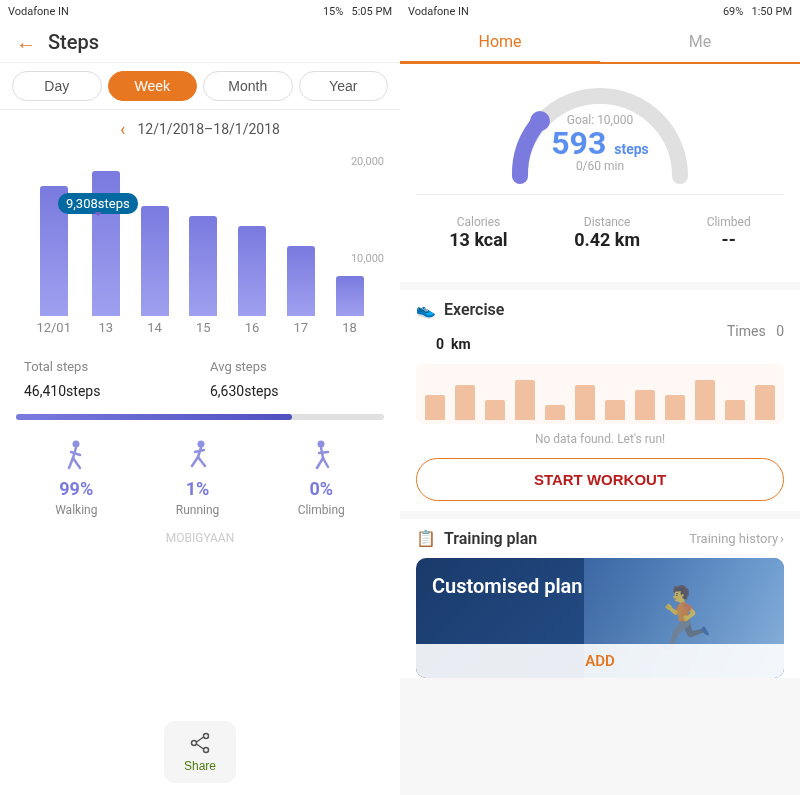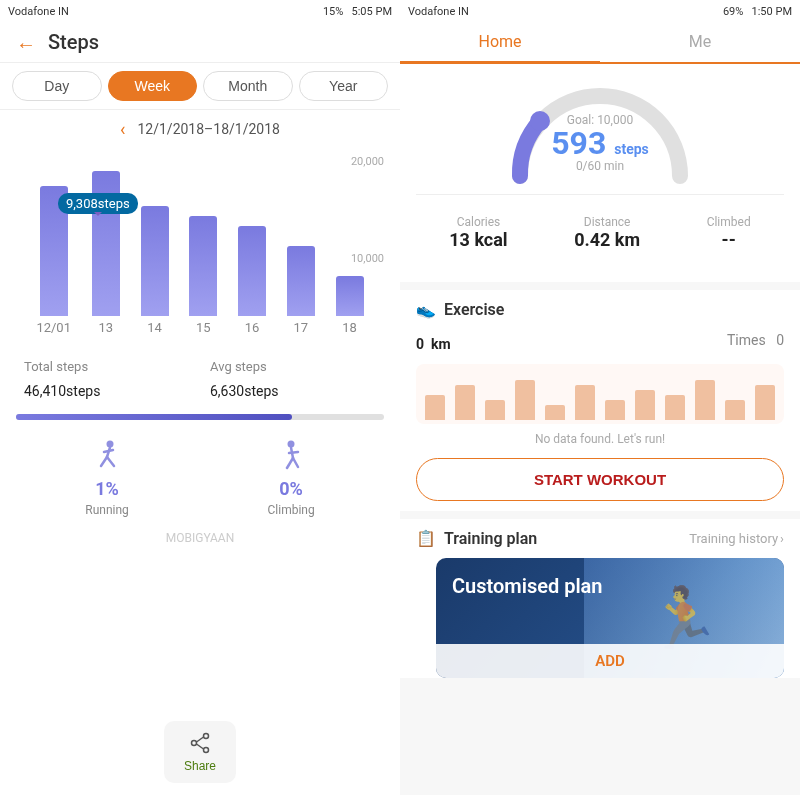--- a/index.html
+++ b/index.html
@@ -394,22 +394,23 @@
 
     .exercise-title {
       font-size: 16px;
       font-weight: 600;
       color: #333;
     }
 
     .exercise-stats {
       display: flex;
       justify-content: space-between;
-      align-items: center;
+      align-items: flex-start;
       margin-bottom: 8px;
+      margin-left: 20px;
     }
 
     .exercise-km {
       font-size: 28px;
       font-weight: 700;
       color: #222;
     }
 
     .exercise-km span {
       font-size: 14px;
@@ -500,21 +501,20 @@
 
     .plan-card {
       background: linear-gradient(135deg, #1a3a6a, #2a5a9a);
       border-radius: 10px;
       padding: 16px;
       position: relative;
       overflow: hidden;
       height: 120px;
       display: flex;
       align-items: flex-start;
-      margin-left: 20px;
     }
 
     .plan-card-text {
       color: #fff;
       font-size: 20px;
       font-weight: 600;
       z-index: 1;
     }
 
     .plan-card-image {
@@ -632,20 +632,31 @@
     </div>
   </div>
 
   <div class="progress-bar-container">
     <div class="progress-bar-fill" style="width: 75%"></div>
   </div>
 
   <div class="activity-icons">
     <div class="activity-item">
       <svg class="activity-icon-svg" viewBox="0 0 36 36">
+        <circle cx="18" cy="6" r="3.5" fill="#9090e0"></circle>
+        <line x1="18" y1="9.5" x2="15" y2="20" stroke="#9090e0" stroke-width="2.5" stroke-linecap="round"></line>
+        <line x1="15" y1="20" x2="11" y2="30" stroke="#9090e0" stroke-width="2.5" stroke-linecap="round"></line>
+        <line x1="15" y1="20" x2="22" y2="30" stroke="#9090e0" stroke-width="2.5" stroke-linecap="round"></line>
+        <line x1="13" y1="14" x2="22" y2="17" stroke="#9090e0" stroke-width="2.5" stroke-linecap="round"></line>
+      </svg>
+      <span class="activity-percent">99%</span>
+      <span class="activity-name">Walking</span>
+    </div>
+    <div class="activity-item">
+      <svg class="activity-icon-svg" viewBox="0 0 36 36">
         <circle cx="21" cy="6" r="3.5" fill="#9090e0"></circle>
         <line x1="21" y1="9.5" x2="18" y2="19" stroke="#9090e0" stroke-width="2.5" stroke-linecap="round"></line>
         <line x1="18" y1="19" x2="12" y2="28" stroke="#9090e0" stroke-width="2.5" stroke-linecap="round"></line>
         <line x1="18" y1="19" x2="25" y2="28" stroke="#9090e0" stroke-width="2.5" stroke-linecap="round"></line>
         <line x1="15" y1="14" x2="24" y2="12" stroke="#9090e0" stroke-width="2.5" stroke-linecap="round"></line>
       </svg>
       <span class="activity-percent">1%</span>
       <span class="activity-name">Running</span>
     </div>
     <div class="activity-item">

